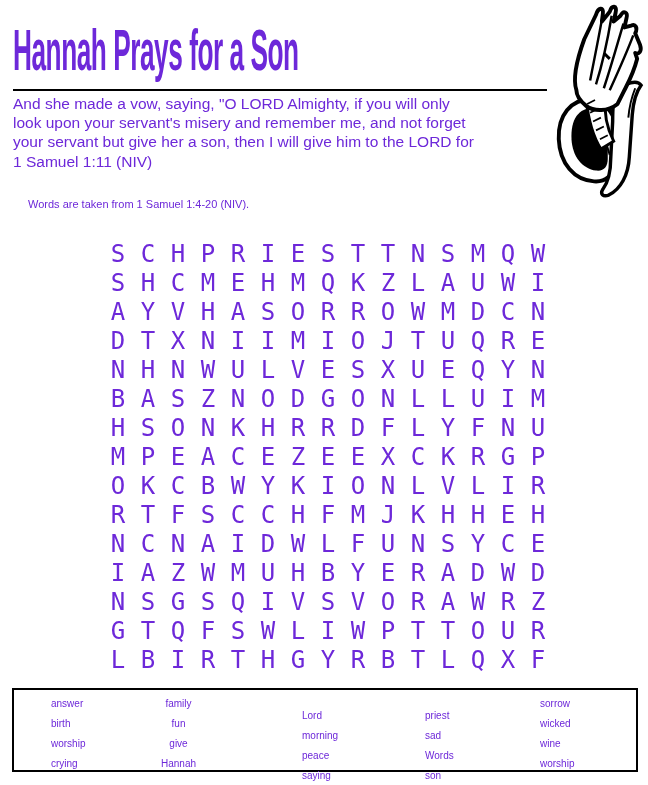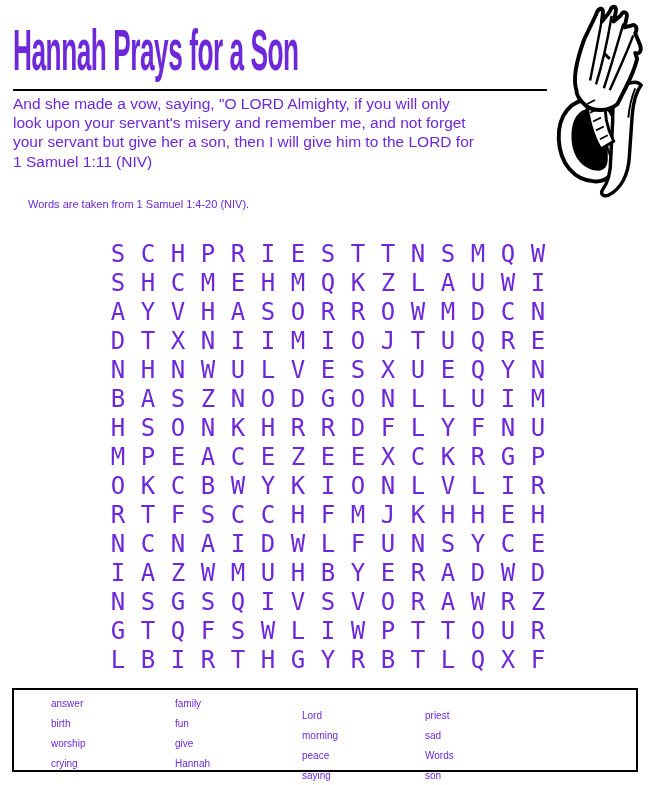--- a/index.html
+++ b/index.html
@@ -355,33 +355,39 @@
       </div>
     </div>
 
   <div class="wordbox">
       <div class="word-col" style="left: 37px;">
         <div class="word">answer</div>
         <div class="word">birth</div>
         <div class="word">worship</div>
         <div class="word">crying</div>
       </div>
-      <div class="word-col" style="left: 161px;">
+      <div class="word-col" style="left: 147px; text-align: center;">
         <div class="word">family</div>
         <div class="word">fun</div>
         <div class="word">give</div>
         <div class="word">Hannah</div>
       </div>
       <div class="word-col" style="left: 288px; margin-top: 12px;">
         <div class="word">Lord</div>
         <div class="word">morning</div>
         <div class="word">peace</div>
         <div class="word">saying</div>
       </div>
       <div class="word-col" style="left: 411px; margin-top: 12px;">
         <div class="word">priest</div>
         <div class="word">sad</div>
         <div class="word">Words</div>
         <div class="word">son</div>
       </div>
+      <div class="word-col" style="left: 526px;">
+        <div class="word">sorrow</div>
+        <div class="word">wicked</div>
+        <div class="word">wine</div>
+        <div class="word">worship</div>
+      </div>
     </div>
 
 </div>
 
 </body></html>

